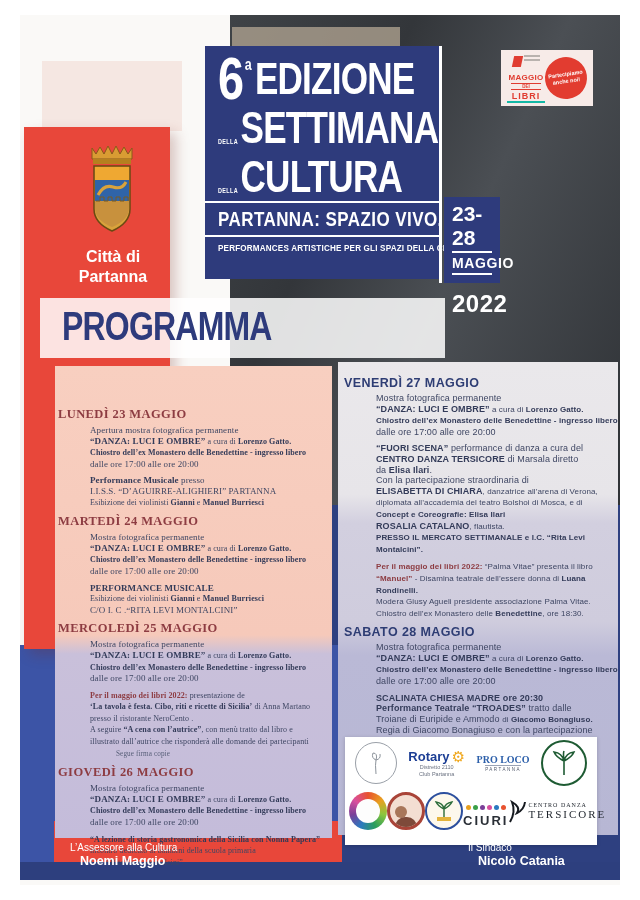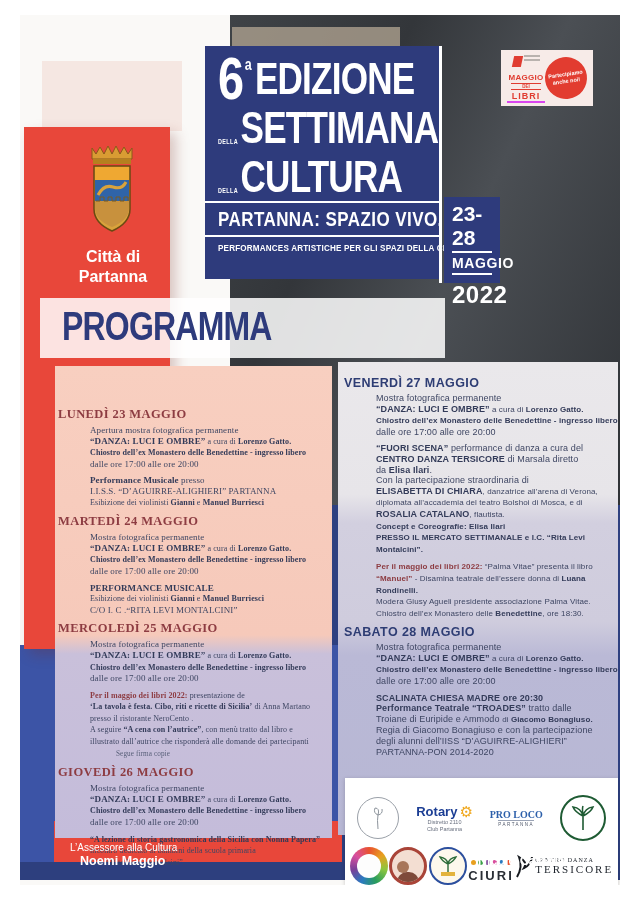--- a/index.html
+++ b/index.html
@@ -41,34 +41,34 @@
     display:inline-block;transform:scaleX(.85);transform-origin:left center;white-space:nowrap;}
   .subtitle{font-size:9px;font-weight:bold;letter-spacing:.2px;margin-top:5px;
     display:inline-block;transform:scaleX(.9);transform-origin:left center;white-space:nowrap;}
   .vline{left:419px;top:31px;width:3px;height:237px;background:#fff;}
   .date-box{left:424px;top:182px;width:56px;height:86px;background:#2e3b7c;color:#fff;
     padding:5px 8px;box-sizing:border-box;}
   .d1{font-size:21px;font-weight:bold;letter-spacing:0;border-bottom:2px solid #fff;
     padding-bottom:1px;}
   .d2{font-size:14px;font-weight:bold;letter-spacing:.6px;border-bottom:2px solid #fff;
     padding:2px 0 2px 0;}
-  .d3{font-size:24px;font-weight:bold;letter-spacing:.5px;padding-top:6px;}
+  .d3{font-size:24px;font-weight:bold;letter-spacing:.5px;padding-top:15px;}
 
   
   .libri-card{left:481px;top:35px;width:92px;height:56px;background:#f7ebe8;display:flex;
     align-items:center;justify-content:space-between;padding:4px 6px;box-sizing:border-box;}
   .libri-left{width:40px;color:#e03c31;text-align:center;}
   .libri-flag{width:9px;height:11px;background:#e03c31;transform:skewX(-12deg);
     display:inline-block;margin-right:2px;}
   .libri-graylines{display:inline-block;vertical-align:top;}
   .libri-graylines i{display:block;width:16px;height:2px;background:#b9b2ae;margin:2px 0;}
   .libri-maggio{font-size:8px;font-weight:bold;letter-spacing:.3px;margin-top:2px;}
   .libri-dei{font-size:4.5px;font-weight:bold;border-top:1px solid #e03c31;
     border-bottom:1px solid #e03c31;margin:1px 4px;}
-  .libri-libri{font-size:9px;font-weight:bold;letter-spacing:1px;border-bottom:2px solid #d946ef;}
+  .libri-libri{font-size:9px;font-weight:bold;letter-spacing:1px;border-bottom:2px solid #14b8a6;}
   .burst{width:42px;height:42px;border-radius:50%;background:#e23c30;color:#fff;display:flex;
     align-items:center;justify-content:center;text-align:center;font-size:5.5px;font-weight:bold;
     transform:rotate(-8deg);box-sizing:border-box;padding:5px;line-height:7px;}
 
   
   .coat{left:64px;top:128px;width:56px;height:94px;}
   .city{left:18px;top:232px;width:150px;text-align:center;color:#fff;font-weight:bold;
     font-size:16px;line-height:20px;}
 
   
@@ -79,22 +79,22 @@
   .day.red{color:#8d3c42;}
   .day.blue{color:#2e3d74;}
   .para{margin-bottom:6px;}
   .line{font-size:9px;line-height:10.6px;letter-spacing:.1px;margin-left:32px;}
   .run.b{font-weight:bold;color:#333b59;}
   .run.sm{font-size:8px;}
   .run.xs{font-size:7.2px;color:#59607a;padding-left:26px;}
   .run.mar{color:#8d3c42;}
 
   
-  .logos-panel{left:325px;top:763px;width:273px;height:108px;background:#ffffff;
-    box-shadow:0 1px 4px rgba(0,0,0,.2);padding:16px 4px;box-sizing:border-box;}
+  .logos-panel{left:325px;top:722px;width:252px;height:108px;background:#ffffff;
+    box-shadow:0 1px 4px rgba(0,0,0,.2);padding:2px 4px;box-sizing:border-box;}
   .logo-row{display:flex;justify-content:space-around;align-items:center;height:48px;}
   .logo-item{display:flex;flex-direction:column;align-items:center;justify-content:center;}
   .circle-outline{width:40px;height:40px;border-radius:50%;border:1px solid #9aa0a8;
     display:flex;align-items:center;justify-content:center;}
   .rotary-word{font-size:13px;font-weight:bold;color:#1c3e94;}
   .rotary-sub{font-size:5.5px;color:#6a7180;line-height:7px;text-align:center;}
   .wheel{color:#f0a81e;font-size:15px;line-height:15px;margin-left:2px;}
   .proloco-main{font-family:"Liberation Serif",serif;font-size:10px;
     color:#2c5faa;font-weight:bold;}
   .proloco-sub{font-size:4.5px;letter-spacing:1.5px;color:#51596b;
@@ -269,22 +269,22 @@
           <div class="line"><span class="run sm b">Chiostro dell’ex Monastero delle Benedettine - ingresso libero</span></div>
           <div class="line"><span class="run ">dalle ore 17:00 alle ore 20:00</span></div>
         </div>
         <div class="para">
           <div class="line"><span class="run b">“FUORI SCENA”</span><span class="run "> performance di danza a cura del</span></div>
           <div class="line"><span class="run b">CENTRO DANZA TERSICORE</span><span class="run "> di Marsala diretto</span></div>
           <div class="line"><span class="run ">da </span><span class="run b">Elisa Ilari</span><span class="run ">.</span></div>
           <div class="line"><span class="run ">Con la partecipazione straordinaria di</span></div>
           <div class="line"><span class="run b">ELISABETTA DI CHIARA</span><span class="run sm">, danzatrice all’arena di Verona,</span></div>
           <div class="line"><span class="run sm">diplomata all’accademia del teatro Bolshoi di Mosca, e di</span></div>
+          <div class="line"><span class="run sm b">Concept e Coreografie: Elisa Ilari</span></div>
           <div class="line"><span class="run b">ROSALIA CATALANO</span><span class="run sm">, flautista.</span></div>
-          <div class="line"><span class="run sm b">Concept e Coreografie: Elisa Ilari</span></div>
           <div class="line"><span class="run sm b">PRESSO IL MERCATO SETTIMANALE e I.C. “Rita Levi Montalcini”.</span></div>
         </div>
         <div class="para">
           <div class="line"><span class="run sm b mar">Per il maggio dei libri 2022:</span><span class="run sm">  “Palma Vitae” presenta il libro</span></div>
           <div class="line"><span class="run sm b mar">“Manuel”</span><span class="run sm"> - Disamina teatrale dell’essere donna di </span><span class="run sm b">Luana Rondinelli.</span></div>
           <div class="line"><span class="run sm">Modera Giusy Agueli presidente associazione Palma Vitae.</span></div>
           <div class="line"><span class="run sm">Chiostro dell’ex Monastero delle </span><span class="run sm b">Benedettine</span><span class="run sm">, ore 18:30.</span></div>
         </div>
       </div>
       <div class="section">

